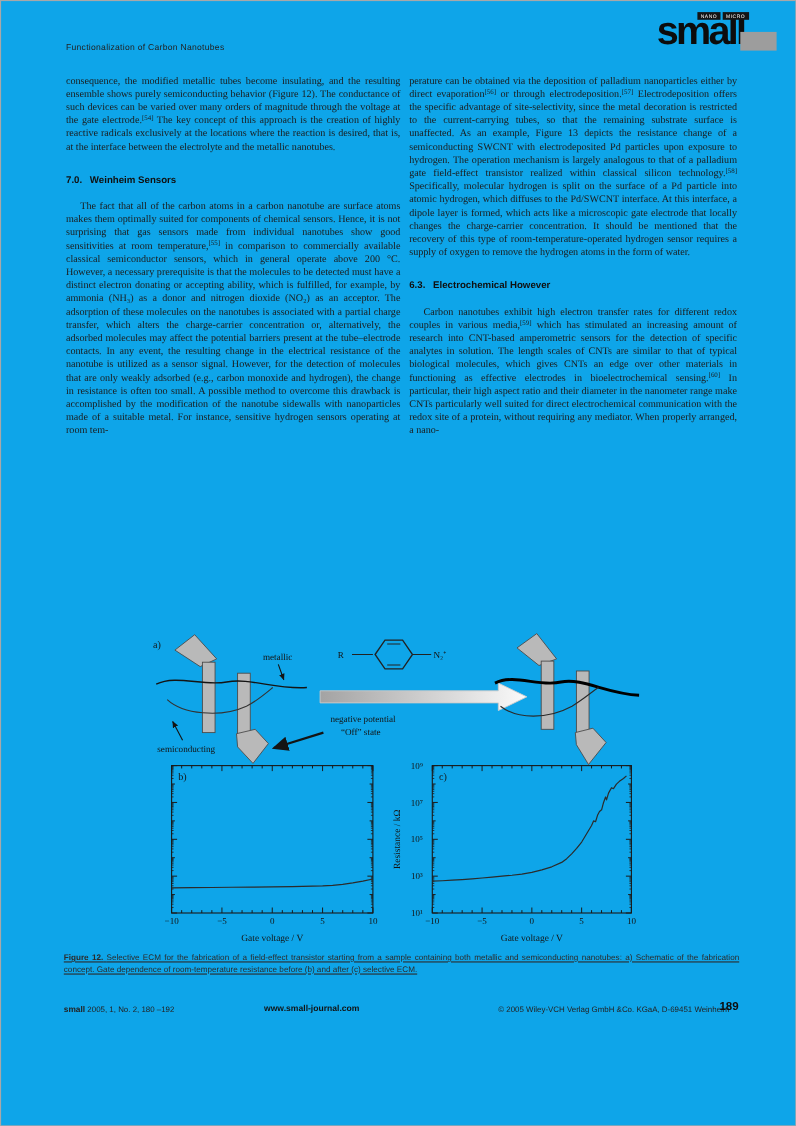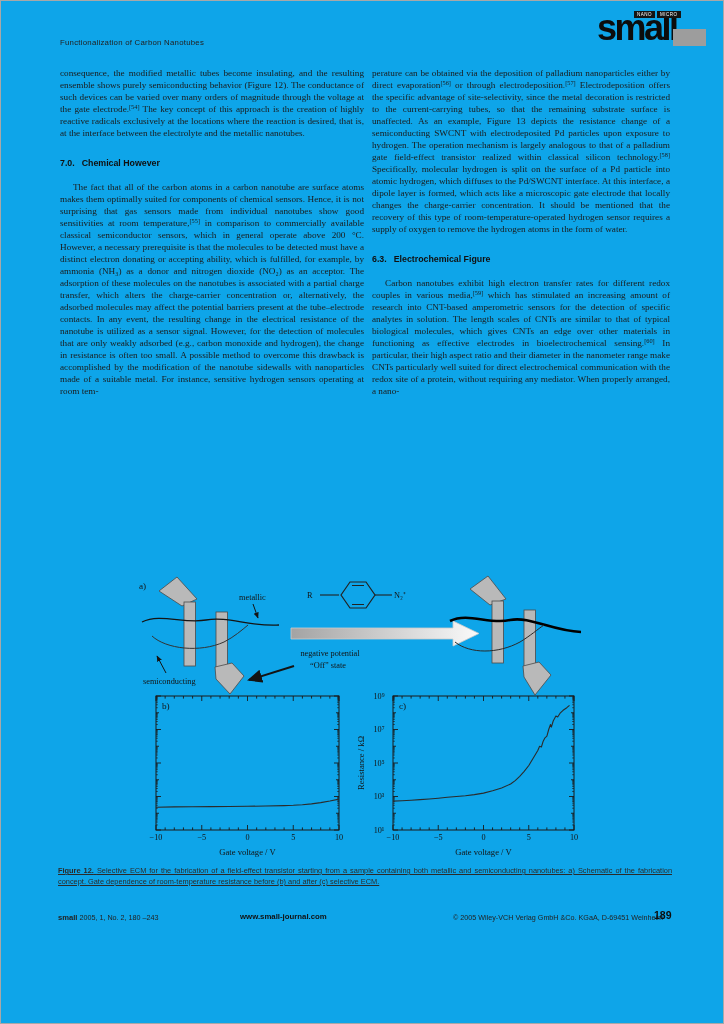--- a/index.html
+++ b/index.html
@@ -54,27 +54,27 @@
     <span class="logo-word">small</span>
     <span class="logo-block"></span>
     <span class="logo-tags">
       <span class="logo-tag">NANO</span>
       <span class="logo-tag">MICRO</span>
     </span>
   </div>
 
   <div class="col" id="col-left">
     <p>consequence, the modified metallic tubes become insulating, and the resulting ensemble shows purely semiconducting behavior (Figure 12). The conductance of such devices can be varied over many orders of magnitude through the voltage at the gate electrode.<sup>[54]</sup> The key concept of this approach is the creation of highly reactive radicals exclusively at the locations where the reaction is desired, that is, at the interface between the electrolyte and the metallic nanotubes.</p>
-    <h2 class="sect"><span class="num">7.0.</span><span>Chemical However</span></h2>
+    <h2 class="sect"><span class="num">7.0.</span><span>Weinheim Sensors</span></h2>
     <p class="indent">The fact that all of the carbon atoms in a carbon nanotube are surface atoms makes them optimally suited for components of chemical sensors. Hence, it is not surprising that gas sensors made from individual nanotubes show good sensitivities at room temperature,<sup>[55]</sup> in comparison to commercially available classical semiconductor sensors, which in general operate above 200 °C. However, a necessary prerequisite is that the molecules to be detected must have a distinct electron donating or accepting ability, which is fulfilled, for example, by ammonia (NH₃) as a donor and nitrogen dioxide (NO₂) as an acceptor. The adsorption of these molecules on the nanotubes is associated with a partial charge transfer, which alters the charge-carrier concentration or, alternatively, the adsorbed molecules may affect the potential barriers present at the tube–electrode contacts. In any event, the resulting change in the electrical resistance of the nanotube is utilized as a sensor signal. However, for the detection of molecules that are only weakly adsorbed (e.g., carbon monoxide and hydrogen), the change in resistance is often too small. A possible method to overcome this drawback is accomplished by the modification of the nanotube sidewalls with nanoparticles made of a suitable metal. For instance, sensitive hydrogen sensors operating at room tem-</p>
   </div>
 
   <div class="col" id="col-right">
     <p>perature can be obtained via the deposition of palladium nanoparticles either by direct evaporation<sup>[56]</sup> or through electrodeposition.<sup>[57]</sup> Electrodeposition offers the specific advantage of site-selectivity, since the metal decoration is restricted to the current-carrying tubes, so that the remaining substrate surface is unaffected. As an example, Figure 13 depicts the resistance change of a semiconducting SWCNT with electrodeposited Pd particles upon exposure to hydrogen. The operation mechanism is largely analogous to that of a palladium gate field-effect transistor realized within classical silicon technology.<sup>[58]</sup> Specifically, molecular hydrogen is split on the surface of a Pd particle into atomic hydrogen, which diffuses to the Pd/SWCNT interface. At this interface, a dipole layer is formed, which acts like a microscopic gate electrode that locally changes the charge-carrier concentration. It should be mentioned that the recovery of this type of room-temperature-operated hydrogen sensor requires a supply of oxygen to remove the hydrogen atoms in the form of water.</p>
-    <h2 class="sect"><span class="num">6.3.</span><span>Electrochemical Figure</span></h2>
+    <h2 class="sect"><span class="num">6.3.</span><span>Electrochemical However</span></h2>
     <p class="indent">Carbon nanotubes exhibit high electron transfer rates for different redox couples in various media,<sup>[59]</sup> which has stimulated an increasing amount of research into CNT-based amperometric sensors for the detection of specific analytes in solution. The length scales of CNTs are similar to that of typical biological molecules, which gives CNTs an edge over other materials in functioning as effective electrodes in bioelectrochemical sensing.<sup>[60]</sup> In particular, their high aspect ratio and their diameter in the nanometer range make CNTs particularly well suited for direct electrochemical communication with the redox site of a protein, without requiring any mediator. When properly arranged, a nano-</p>
   </div>
 
   <svg id="figure-svg" width="615" height="292" viewBox="0 0 615 292">
     <defs>
       <linearGradient id="gradArrow" x1="0" y1="0" x2="1" y2="0">
         <stop offset="0" stop-color="#a3a3a3"></stop>
           <stop offset="1" stop-color="#fafafa"></stop>
       </linearGradient>
       <marker id="ah" markerWidth="7" markerHeight="7" refX="5.5" refY="3" orient="auto">
@@ -527,19 +527,19 @@
       <text x="321" y="124.8" text-anchor="middle" class="tick">10⁹</text>
       <text x="306" y="189" text-anchor="middle" class="axis-title" transform="rotate(-90 306 189)">Resistance / kΩ</text>
     </svg>
 
   <div class="caption">
     <span class="cap-label">Figure 12.</span>
     <span>Selective ECM for the fabrication of a field-effect transistor starting from a sample containing both metallic and semiconducting nanotubes: a) Schematic of the fabrication concept. Gate dependence of room-temperature resistance before (b) and after (c) selective ECM.</span>
   </div>
 
   <div class="footer">
-    <span class="f-cit"><span class="jn">small</span> <span>2005, 1, No. 2, 180 –243</span></span>
+    <span class="f-cit"><span class="jn">small</span> <span>2005, 1, No. 2, 180 –192</span></span>
     <span class="f-web">www.small-journal.com</span>
     <span class="f-copy">© 2005 Wiley-VCH Verlag GmbH &amp;Co. KGaA, D-69451 Weinheim</span>
     <span class="f-page">189</span>
   </div>
 
 </div>
 
 </body></html>

